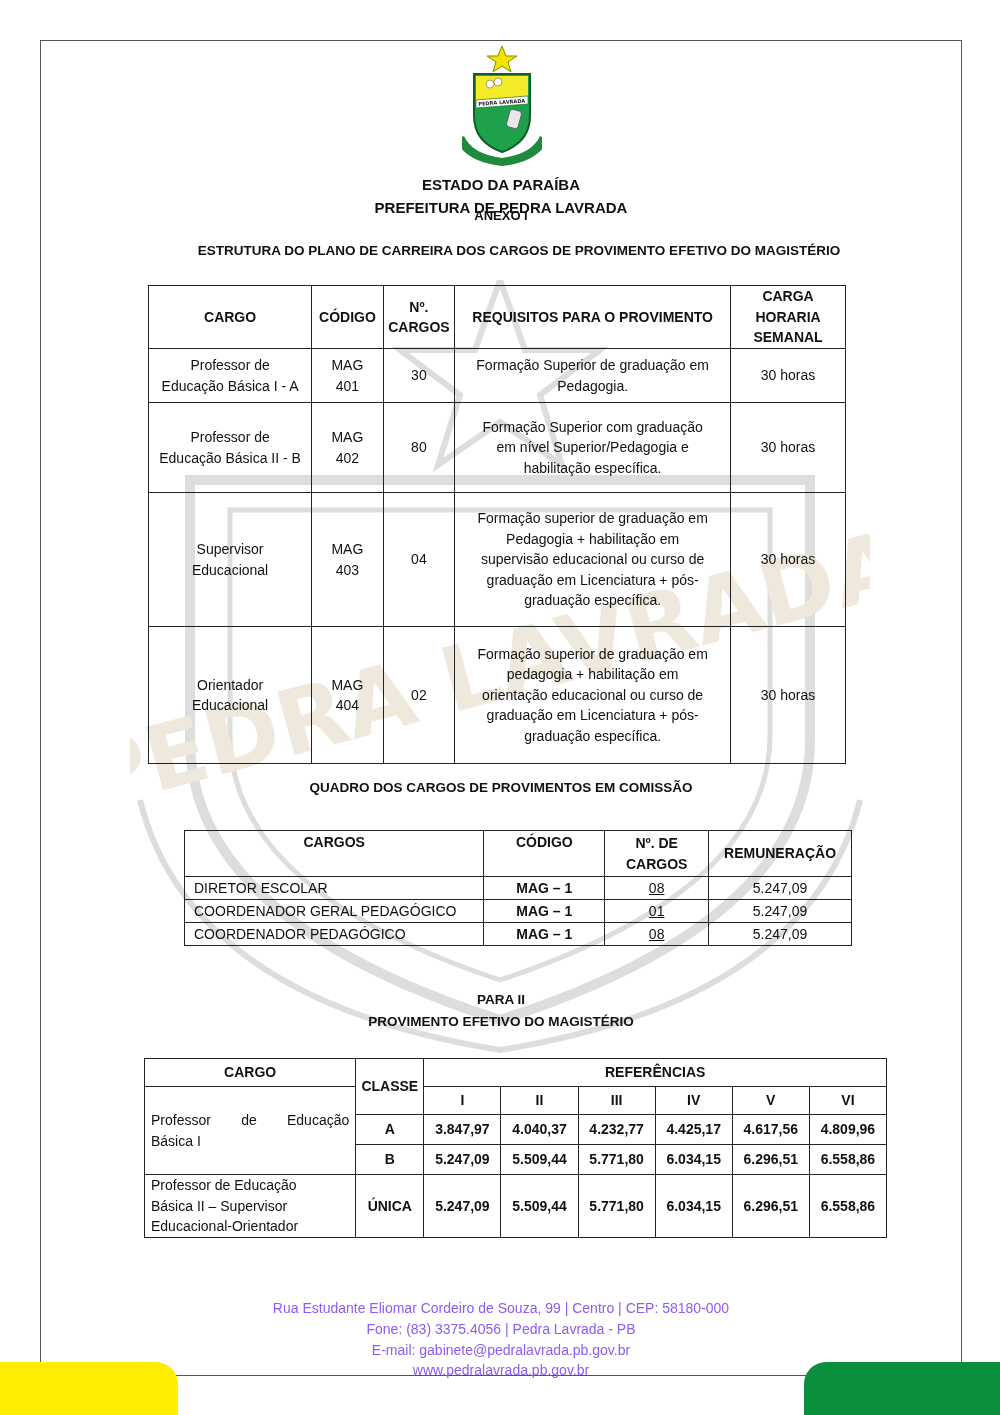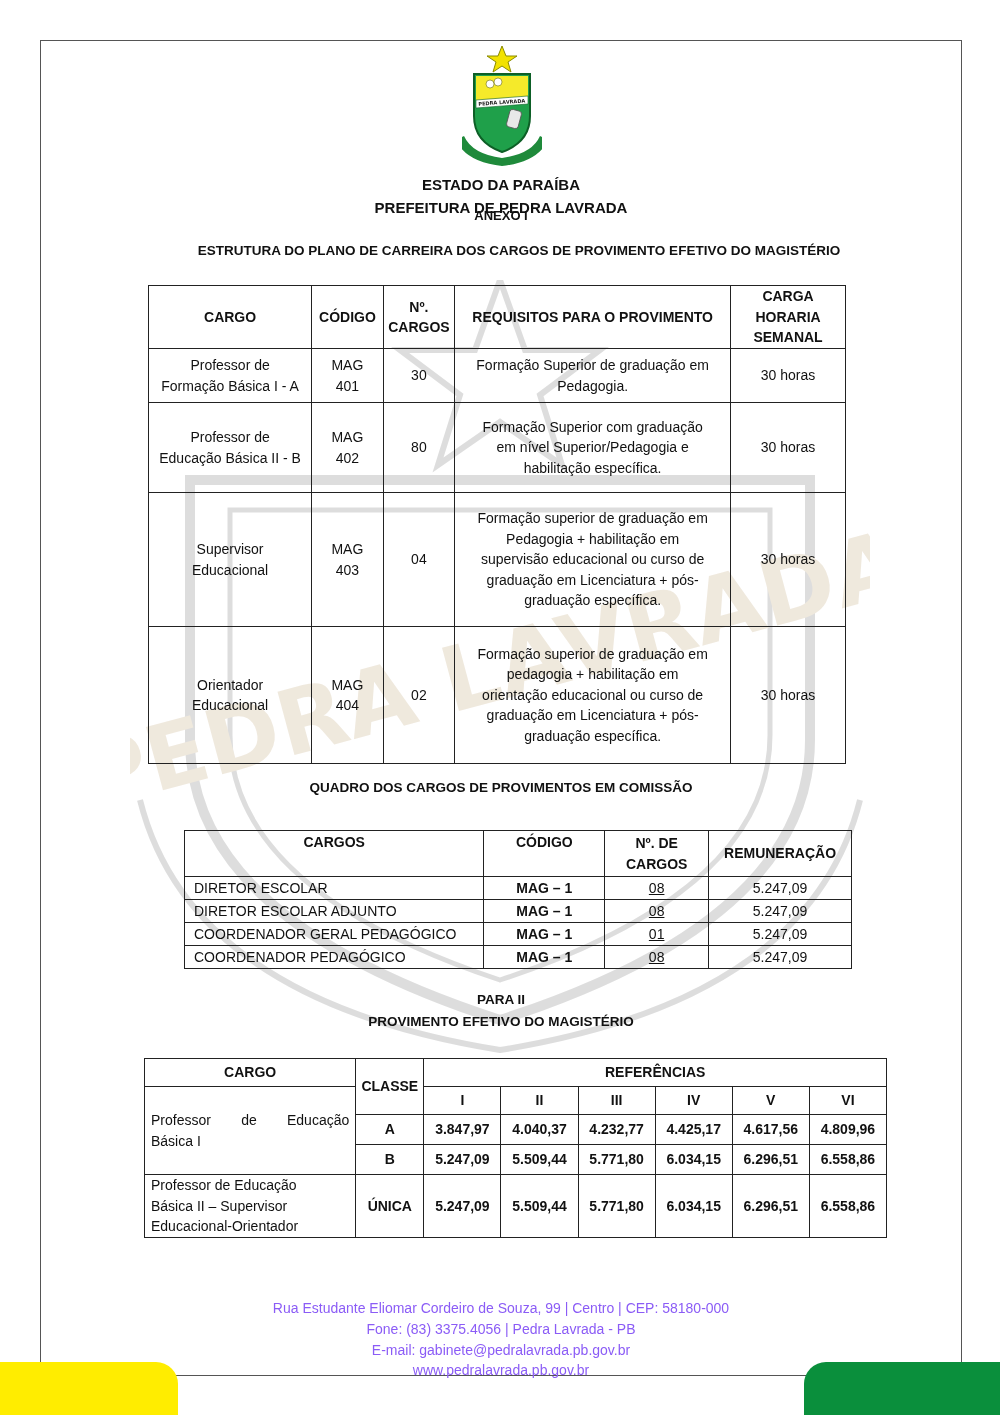--- a/index.html
+++ b/index.html
@@ -136,21 +136,21 @@
   </colgroup>
   <tbody>
       <tr class="r-head">
     <th>CARGO</th>
     <th>CÓDIGO</th>
     <th><span>Nº.</span><br><span>CARGOS</span></th>
     <th>REQUISITOS PARA O PROVIMENTO</th>
     <th><span>CARGA</span><br><span>HORARIA</span><br><span>SEMANAL</span></th>
   </tr>
   <tr class="r1">
-    <td><span>Professor de</span><br><span>Formação Básica I - A</span></td>
+    <td><span>Professor de</span><br><span>Educação Básica I - A</span></td>
     <td><span>MAG</span><br><span>401</span></td>
     <td>30</td>
     <td><span>Formação Superior de graduação em</span><br><span>Pedagogia.</span></td>
     <td>30 horas</td>
   </tr>
   <tr class="r2">
     <td><span>Professor de</span><br><span>Educação Básica II - B</span></td>
     <td><span>MAG</span><br><span>402</span></td>
     <td>80</td>
     <td><span>Formação Superior com graduação</span><br><span>em nível Superior/Pedagogia e</span><br><span>habilitação específica.</span></td>
@@ -184,26 +184,20 @@
     </colgroup>
   <tbody>
       <tr class="r-head">
     <th class="top-align">CARGOS</th>
     <th class="top-align">CÓDIGO</th>
     <th><span>Nº. DE</span><br><span>CARGOS</span></th>
     <th>REMUNERAÇÃO</th>
   </tr>
   <tr>
     <td class="c-cargo">DIRETOR ESCOLAR</td>
-    <td class="c-cod">MAG – 1</td>
-    <td class="c-num">08</td>
-    <td class="c-rem">5.247,09</td>
-  </tr>
-  <tr>
-    <td class="c-cargo">DIRETOR ESCOLAR ADJUNTO</td>
     <td class="c-cod">MAG – 1</td>
     <td class="c-num">08</td>
     <td class="c-rem">5.247,09</td>
   </tr>
   <tr>
     <td class="c-cargo">COORDENADOR GERAL PEDAGÓGICO</td>
     <td class="c-cod">MAG – 1</td>
     <td class="c-num">01</td>
     <td class="c-rem">5.247,09</td>
   </tr>

